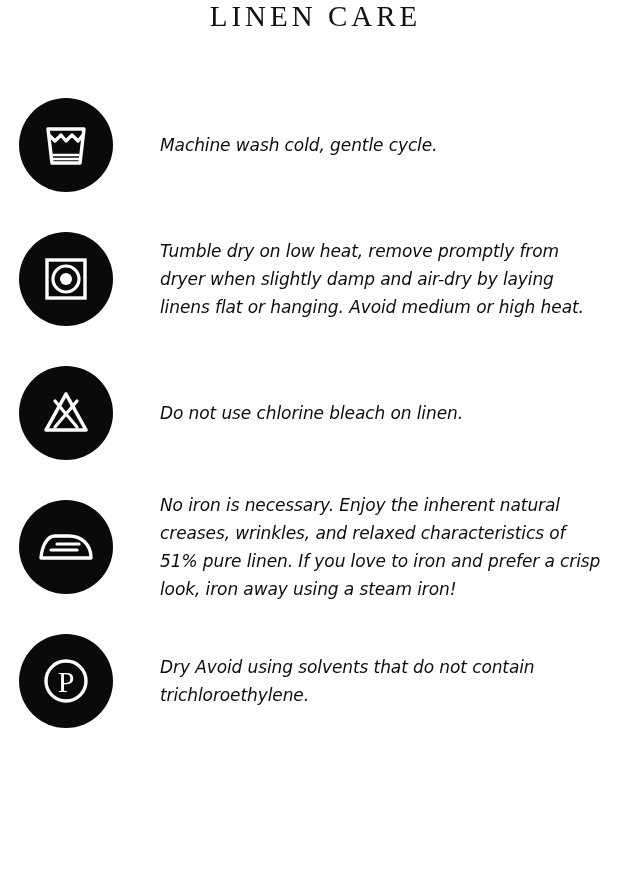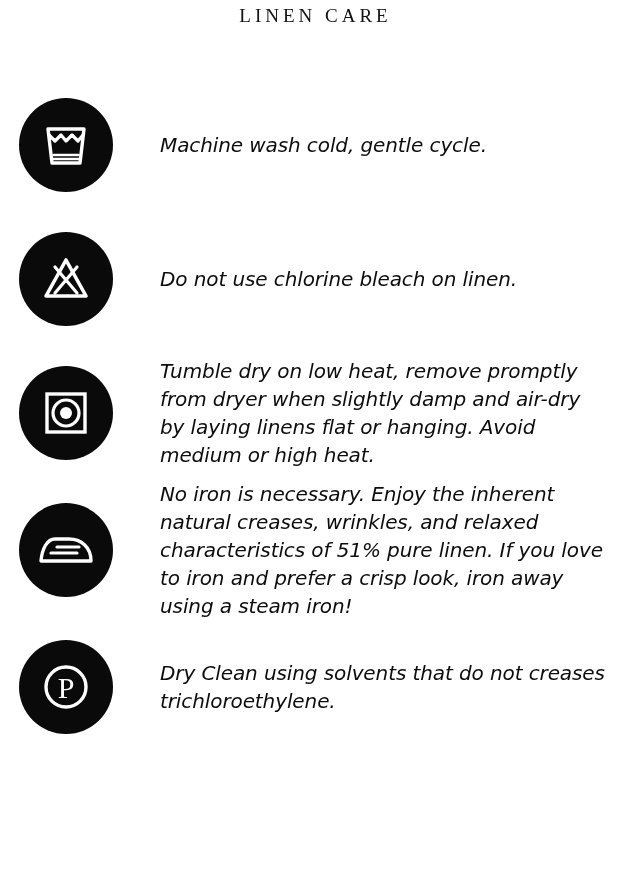--- a/index.html
+++ b/index.html
@@ -17,21 +17,21 @@
   }
   .page {
     position: relative;
     width: 631px;
     height: 879px;
     background: #ffffff;
   }
   .title {
     text-align: center;
     font-family: "Liberation Serif", serif;
-    font-size: 19px;
+    font-size: 29px;
     letter-spacing: 4px;
     color: #121212;
     padding-top: 2px;
     line-height: 28px;
     font-weight: 400;
   }
   .care-list {
     margin-top: 48px;
     padding: 0 18px 0 10px;
   }
@@ -58,21 +58,21 @@
   }
   .icon-disc svg { display: block; }
   .text-cell {
     flex: 1 1 auto;
     padding-left: 38px;
     padding-right: 8px;
   }
   .care-text {
     font-family: "DejaVu Sans", sans-serif;
     font-style: italic;
-    font-size: 20px;
+    font-size: 17px;
     line-height: 28px;
     color: #0d0d0d;
     letter-spacing: -0.1px;
   }
 </style>
 </head>
 <body>
 
 <div class="page">
 
@@ -93,43 +93,43 @@
       </div>
       <div class="text-cell">
         <div class="care-text">Machine wash cold, gentle cycle.</div>
       </div>
     </div>
 
     <div class="care-row">
       <div class="icon-cell">
         <div class="icon-disc">
           <svg width="64" height="64" viewBox="0 0 64 64" aria-hidden="true">
+            <rect x="13" y="13" width="38" height="38" fill="none" stroke="#ffffff" stroke-width="3.4"></rect>
+            <circle cx="32" cy="32" r="13" fill="none" stroke="#ffffff" stroke-width="3.2"></circle>
+            <circle cx="32" cy="32" r="6" fill="#ffffff"></circle>
+          </svg>
+        </div>
+      </div>
+      <div class="text-cell">
+        <div class="care-text">Tumble dry on low heat, remove promptly from dryer when slightly damp and air-dry by laying linens flat or hanging. Avoid medium or high heat.</div>
+      </div>
+    </div>
+
+    <div class="care-row">
+      <div class="icon-cell">
+        <div class="icon-disc">
+          <svg width="64" height="64" viewBox="0 0 64 64" aria-hidden="true">
             <path d="M32 13 L52 49 H12 Z" fill="none" stroke="#ffffff" stroke-width="3.6" stroke-linejoin="round"></path>
             <path d="M21 46 L43 20" stroke="#ffffff" stroke-width="3.2" stroke-linecap="round"></path>
             <path d="M43 46 L21 20" stroke="#ffffff" stroke-width="3.2" stroke-linecap="round"></path>
           </svg>
         </div>
       </div>
       <div class="text-cell">
         <div class="care-text">Do not use chlorine bleach on linen.</div>
-      </div>
-    </div>
-
-    <div class="care-row">
-      <div class="icon-cell">
-        <div class="icon-disc">
-          <svg width="64" height="64" viewBox="0 0 64 64" aria-hidden="true">
-            <rect x="13" y="13" width="38" height="38" fill="none" stroke="#ffffff" stroke-width="3.4"></rect>
-            <circle cx="32" cy="32" r="13" fill="none" stroke="#ffffff" stroke-width="3.2"></circle>
-            <circle cx="32" cy="32" r="6" fill="#ffffff"></circle>
-          </svg>
-        </div>
-      </div>
-      <div class="text-cell">
-        <div class="care-text">Tumble dry on low heat, remove promptly from dryer when slightly damp and air-dry by laying linens flat or hanging. Avoid medium or high heat.</div>
       </div>
     </div>
 
     <div class="care-row">
       <div class="icon-cell">
         <div class="icon-disc">
           <svg width="66" height="66" viewBox="0 0 66 66" aria-hidden="true">
             <path d="M8 44 H58 C58 30 48 22 36 22 H22 C14 22 9 32 8 44 Z" fill="none" stroke="#ffffff" stroke-width="3.4" stroke-linejoin="round"></path>
             <path d="M18 36 H44" stroke="#ffffff" stroke-width="3.2" stroke-linecap="round"></path>
             <path d="M24 30 H46" stroke="#ffffff" stroke-width="3.2" stroke-linecap="round"></path>
@@ -144,18 +144,18 @@
     <div class="care-row">
       <div class="icon-cell">
         <div class="icon-disc">
           <svg width="64" height="64" viewBox="0 0 64 64" aria-hidden="true">
             <circle cx="32" cy="32" r="20" fill="none" stroke="#ffffff" stroke-width="3.4"></circle>
             <text x="32" y="42.5" text-anchor="middle" font-family="Liberation Serif, serif" font-size="30" fill="#ffffff">P</text>
           </svg>
         </div>
       </div>
       <div class="text-cell">
-        <div class="care-text">Dry Clean using solvents that do not creases trichloroethylene.</div>
+        <div class="care-text">Dry Avoid using solvents that do not contain trichloroethylene.</div>
       </div>
     </div>
 
   </div>
 </div>
 
 </body></html>

